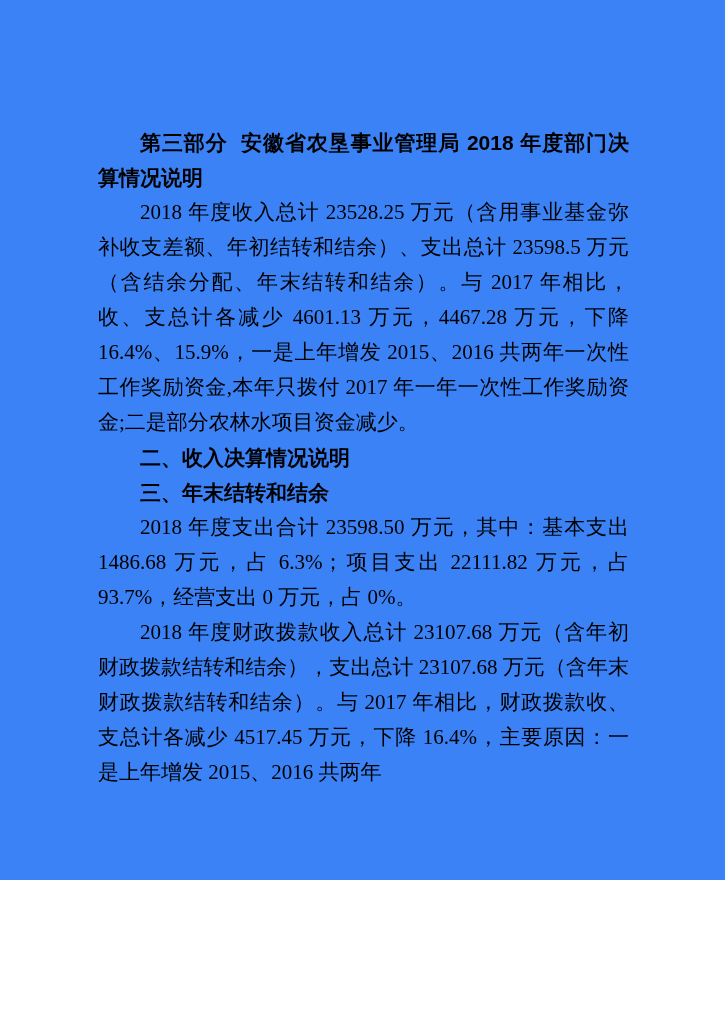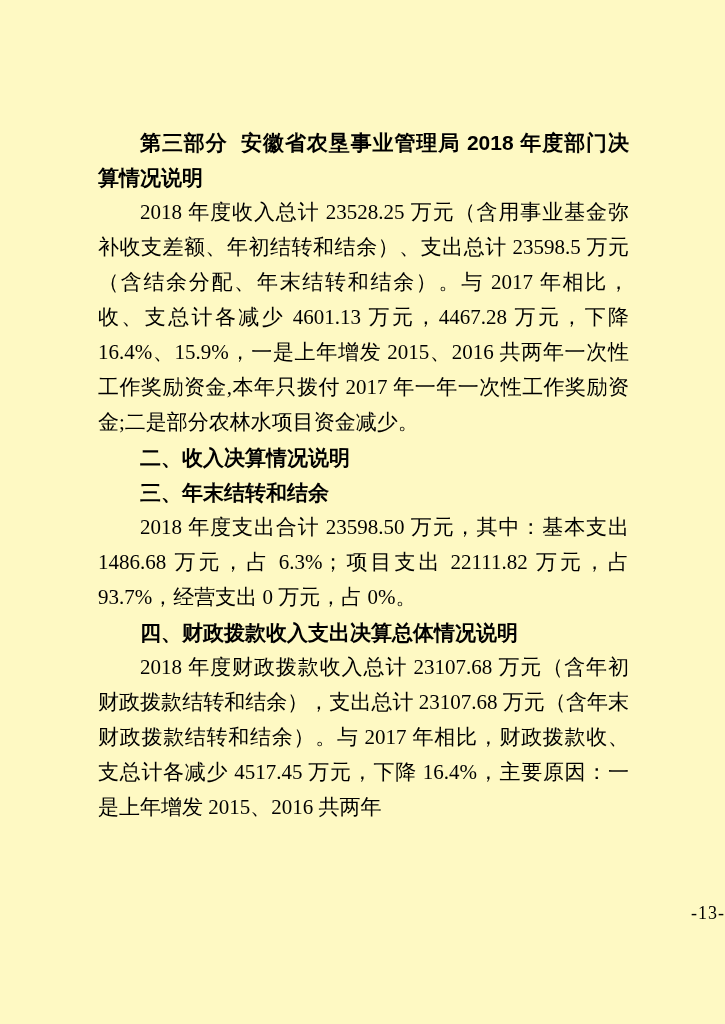--- a/index.html
+++ b/index.html
@@ -3,22 +3,22 @@
 <meta charset="utf-8">
 <style>
   html, body {
     margin: 0;
     padding: 0;
     background: #ffffff;
   }
   .page {
     position: relative;
     width: 725px;
-    height: 1024px;
-    background: #fef9c3;
+    height: 880px;
+    background: #3b82f6;
     color: #000000;
     overflow: hidden;
   }
   .content {
     position: absolute;
     left: 98px;
     top: 125px;
     width: 531px;
     font-family: "Liberation Serif", "DejaVu Serif", serif;
     font-size: 21px;
@@ -58,19 +58,18 @@
 
     <p class="doc-title">第三部分  安徽省农垦事业管理局 2018 年度部门决算情况说明</p>
 
     <p class="para">2018 年度收入总计 23528.25 万元（含用事业基金弥补收支差额、年初结转和结余）、支出总计 23598.5 万元（含结余分配、年末结转和结余）。与 2017 年相比，收、支总计各减少 4601.13 万元，4467.28 万元，下降 16.4%、15.9%，一是上年增发 2015、2016 共两年一次性工作奖励资金,本年只拨付 2017 年一年一次性工作奖励资金;二是部分农林水项目资金减少。</p>
 
     <p class="section-heading">二、收入决算情况说明</p>
 
     <p class="section-heading">三、年末结转和结余</p>
     <p class="para">2018 年度支出合计 23598.50 万元，其中：基本支出 1486.68 万元，占 6.3%；项目支出 22111.82 万元，占 93.7%，经营支出 0 万元，占 0%。</p>
 
-    <p class="section-heading">四、财政拨款收入支出决算总体情况说明</p>
     <p class="para">2018 年度财政拨款收入总计 23107.68 万元（含年初财政拨款结转和结余），支出总计 23107.68 万元（含年末财政拨款结转和结余）。与 2017 年相比，财政拨款收、支总计各减少 4517.45 万元，下降 16.4%，主要原因：一是上年增发 2015、2016 共两年</p>
 
   </div>
 
   <div class="page-footer">-13-</div>
 </div>
 
 </body></html>

